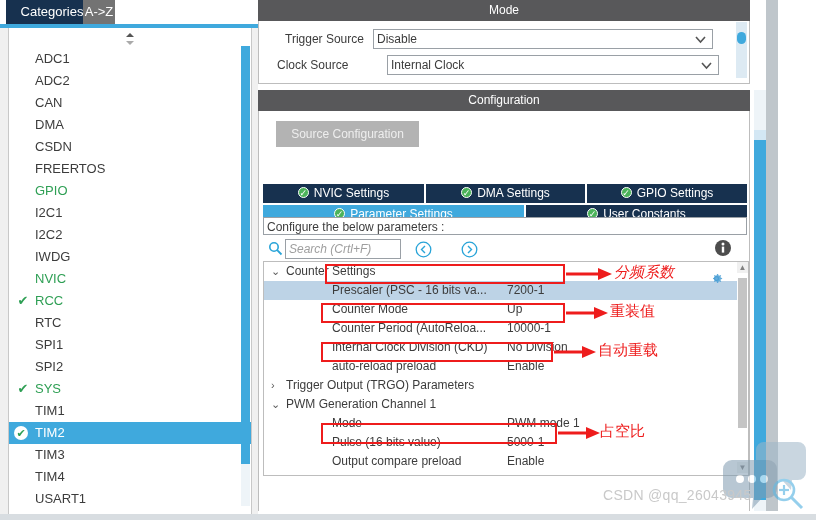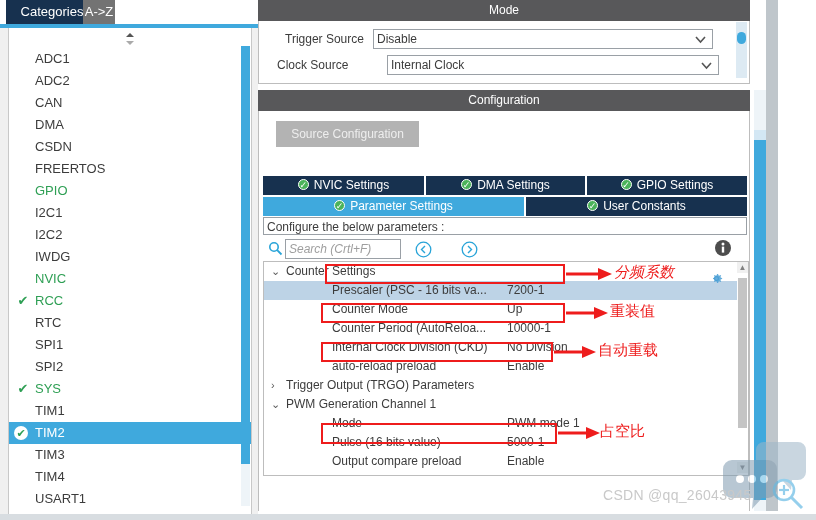--- a/index.html
+++ b/index.html
@@ -56,21 +56,21 @@
   .mode-scroll .thumb{position:absolute;left:1px;top:10px;width:9px;height:12px;border-radius:5px;background:#3fa9dd;}
   .mode-outer-line{position:absolute;left:0;top:83px;width:492px;height:1px;background:#bdbdbd;}
 
   .cfg-box{position:absolute;left:0;top:90px;width:492px;}
   .cfg-body{position:relative;background:#ffffff;border:1px solid #bdbdbd;border-top:none;}
   .reset-btn{position:absolute;left:17px;top:10px;width:143px;height:26px;background:#b3b3b3;
      color:#eeeeee;font-size:12px;line-height:26px;text-align:center;cursor:pointer;}
 
   .tabs2{position:absolute;left:4px;top:65px;width:484px;}
   .tabrow{position:relative;height:19px;}
-  .tab2{position:absolute;top:0;height:19px;line-height:19px;text-align:center;font-size:12px;
+  .tab2{position:absolute;top:8px;height:19px;line-height:19px;text-align:center;font-size:12px;
      color:#ffffff;background:#17314f;cursor:pointer;box-sizing:border-box;}
   .tab2.active{background:#3fa9dd;}
   .tab2 .ok{display:inline-block;width:11px;height:11px;border-radius:50%;background:#4bb35a;
      color:#ffffff;font-size:9px;line-height:11px;text-align:center;margin-right:5px;
      vertical-align:1px;border:1px solid #ffffff;box-sizing:border-box;}
 
   .param-hdr{position:absolute;left:4px;top:106px;width:484px;height:18px;line-height:18px;
      border:1px solid #9aa0a6;background:#ffffff;font-size:12px;color:#3c3c3c;padding-left:3px;
      box-sizing:border-box;}
 

